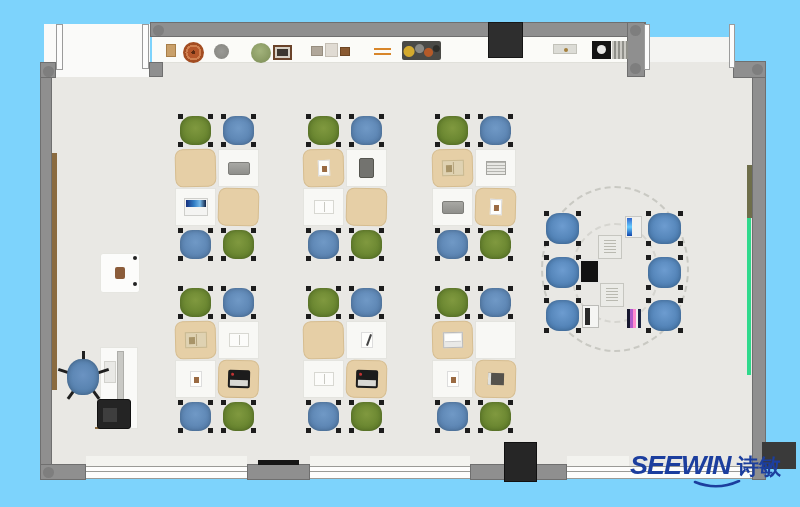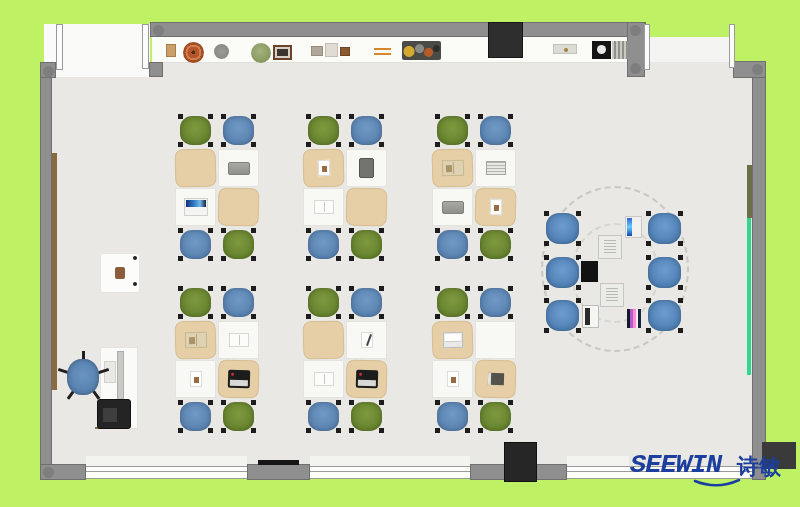--- a/index.html
+++ b/index.html
@@ -1,17 +1,17 @@
 <!DOCTYPE html>
 <html><head>
 <meta charset="utf-8">
 <style>
   html,body{margin:0;padding:0;background:#f0f0ef;}
-  .stage{position:relative;width:800px;height:507px;background:#bef264;overflow:hidden;
-         font-family:Liberation Mono, monospace;}
+  .stage{position:relative;width:800px;height:507px;background:#7dd3fc;overflow:hidden;
+         font-family:Liberation Sans, sans-serif;}
   .abs{position:absolute;}
   
   .floor{left:52px;top:62px;width:700px;height:404px;background:var(--floor,#e9e8e4);}
   .wall{background:var(--wall,#8f8f8f);border:1px solid var(--wallb,#6f6f6f);box-sizing:border-box;}
   #w-top{left:150px;top:22px;width:496px;height:15px;}
   #w-top-window{left:393px;top:24px;width:95px;height:11px;
     background:linear-gradient(180deg,#9a9a96 0 1px,#fff 1px 5px,#9a9a96 5px 6px,#fff 6px 10px,#9a9a96 10px 11px);}
   #w-left{left:40px;top:62px;width:12px;height:418px;}
   #w-right{left:752px;top:61px;width:14px;height:419px;}
   #blk-entry-l{left:40px;top:62px;width:16px;height:16px;}

